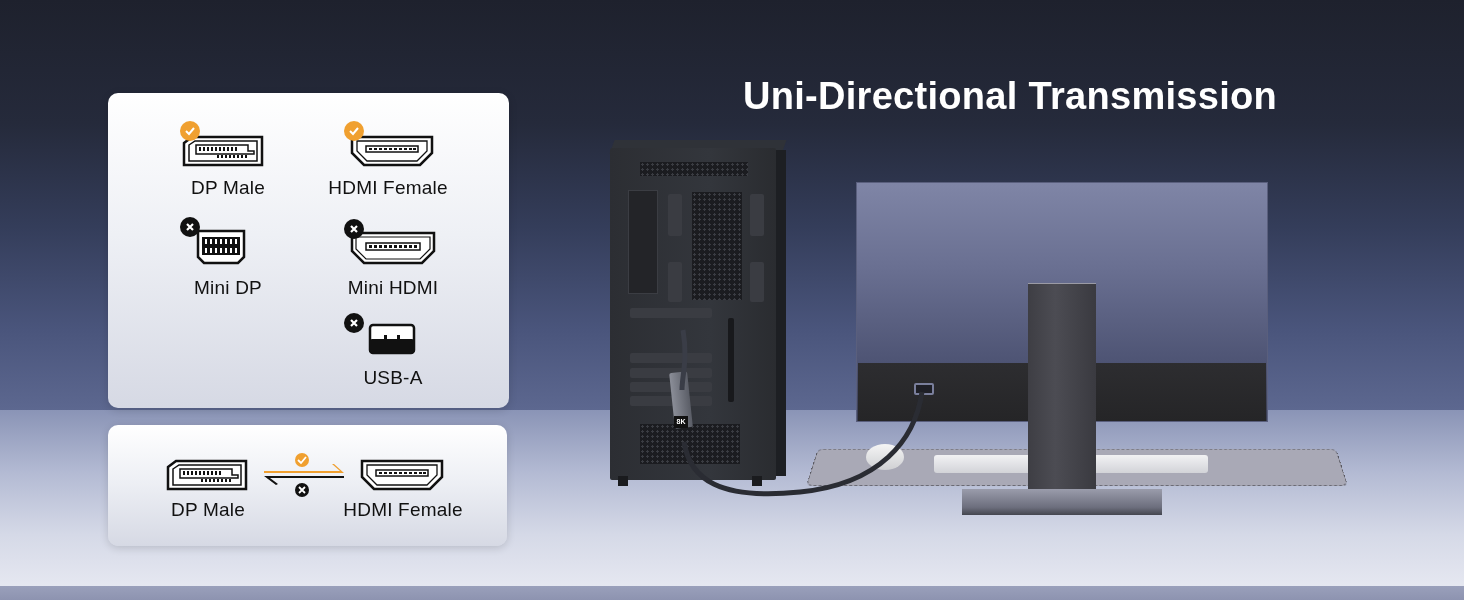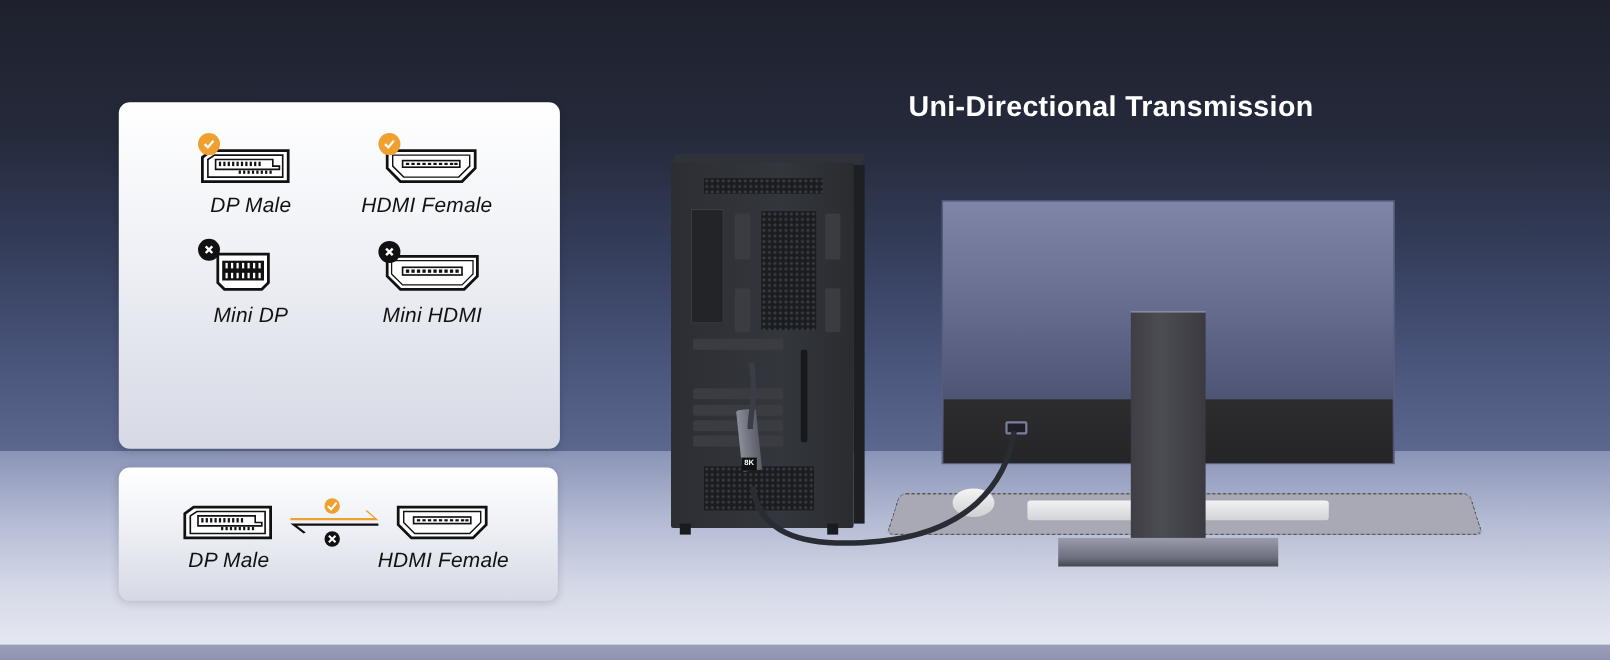--- a/index.html
+++ b/index.html
@@ -23,37 +23,37 @@
     }
     .panel {
       position: absolute;
       background: linear-gradient(180deg, #ffffff 0%, #eef0f5 45%, #d6d9e4 100%);
       border-radius: 10px;
       box-shadow: 0 2px 8px rgba(0,0,0,0.15);
     }
     .panel-top { left: 108px; top: 93px; width: 401px; height: 315px; }
     .panel-bottom { left: 108px; top: 425px; width: 399px; height: 121px; }
 
-    .cell { position: absolute; text-align: center; font-style: italic; }
+    .cell { position: absolute; text-align: center; }
     .cell .label {
       position: absolute; left: 0; right: 0;
       font-size: 19px; color: #111; letter-spacing: 0.2px; white-space: nowrap;
     }
     .badge {
       position: absolute; width: 20px; height: 20px; border-radius: 50%;
       display: flex; align-items: center; justify-content: center;
     }
     .badge.ok { background: #f0a030; }
     .badge.no { background: #111; }
     .badge svg { width: 12px; height: 12px; }
 
     .title {
       position: absolute; left: 740px; top: 76px; width: 540px;
       text-align: center; color: #ffffff; font-weight: bold;
-      font-size: 26px; line-height: 41px; letter-spacing: 0.3px;
+      font-size: 38px; line-height: 41px; letter-spacing: 0.3px;
     }
 
     
     .tower {
       position: absolute; left: 610px; top: 148px; width: 166px; height: 332px;
       background: linear-gradient(90deg, #2c2e33 0%, #33363c 60%, #2a2c30 100%);
       border-radius: 2px;
     }
     .tower-top {
       position: absolute; left: 612px; top: 140px; width: 172px; height: 14px;
@@ -231,20 +231,34 @@
     </svg>
     <div class="badge no" style="left:6px;top:2px;">
       <svg viewBox="0 0 12 12">
           <path d="M3 3 L9 9 M9 3 L3 9" stroke="#fff" stroke-width="2.2"></path>
         </svg>
     </div>
     <div class="label" style="top:60px;left:-10px;right:-10px;">Mini HDMI</div>
   </div>
 
 
+  <div class="cell" style="left:230px;top:220px;width:110px;height:80px;">
+    <svg style="position:absolute;left:30px;top:10px;" width="48" height="32" viewBox="0 0 48 32">
+      <rect x="2" y="2" width="44" height="28" rx="3" fill="#fff" stroke="#111" stroke-width="2.5"></rect>
+      <rect x="2" y="16" width="44" height="14" rx="2" fill="#111"></rect>
+      <rect x="16" y="12" width="3" height="4" fill="#111"></rect>
+      <rect x="29" y="12" width="3" height="4" fill="#111"></rect>
+    </svg>
+    <div class="badge no" style="left:6px;top:0;">
+      <svg viewBox="0 0 12 12">
+          <path d="M3 3 L9 9 M9 3 L3 9" stroke="#fff" stroke-width="2.2"></path>
+        </svg>
+    </div>
+    <div class="label" style="top:54px;left:-10px;right:-10px;">USB-A</div>
+  </div>
 </div>
 
 <div class="panel panel-bottom">
   <div class="cell" style="left:50px;top:30px;width:100px;height:80px;">
     <svg style="position:absolute;left:8px;top:4px;" width="82" height="32" viewBox="0 0 82 32">
       <path d="M2 8 L10 2 L80 2 L80 30 L2 30 Z" fill="#fff" stroke="#111" stroke-width="2.5"></path>
       <path d="M7 10 L13 6 L75 6 L75 26 L7 26 Z" fill="none" stroke="#111" stroke-width="1.5"></path>
       <path d="M14 10 L66 10 L66 16 L72 16 L72 19 L14 19 Z" fill="none" stroke="#111" stroke-width="1.5"></path>
       <g fill="#111">
         <rect x="17" y="12" width="2" height="4"></rect>

